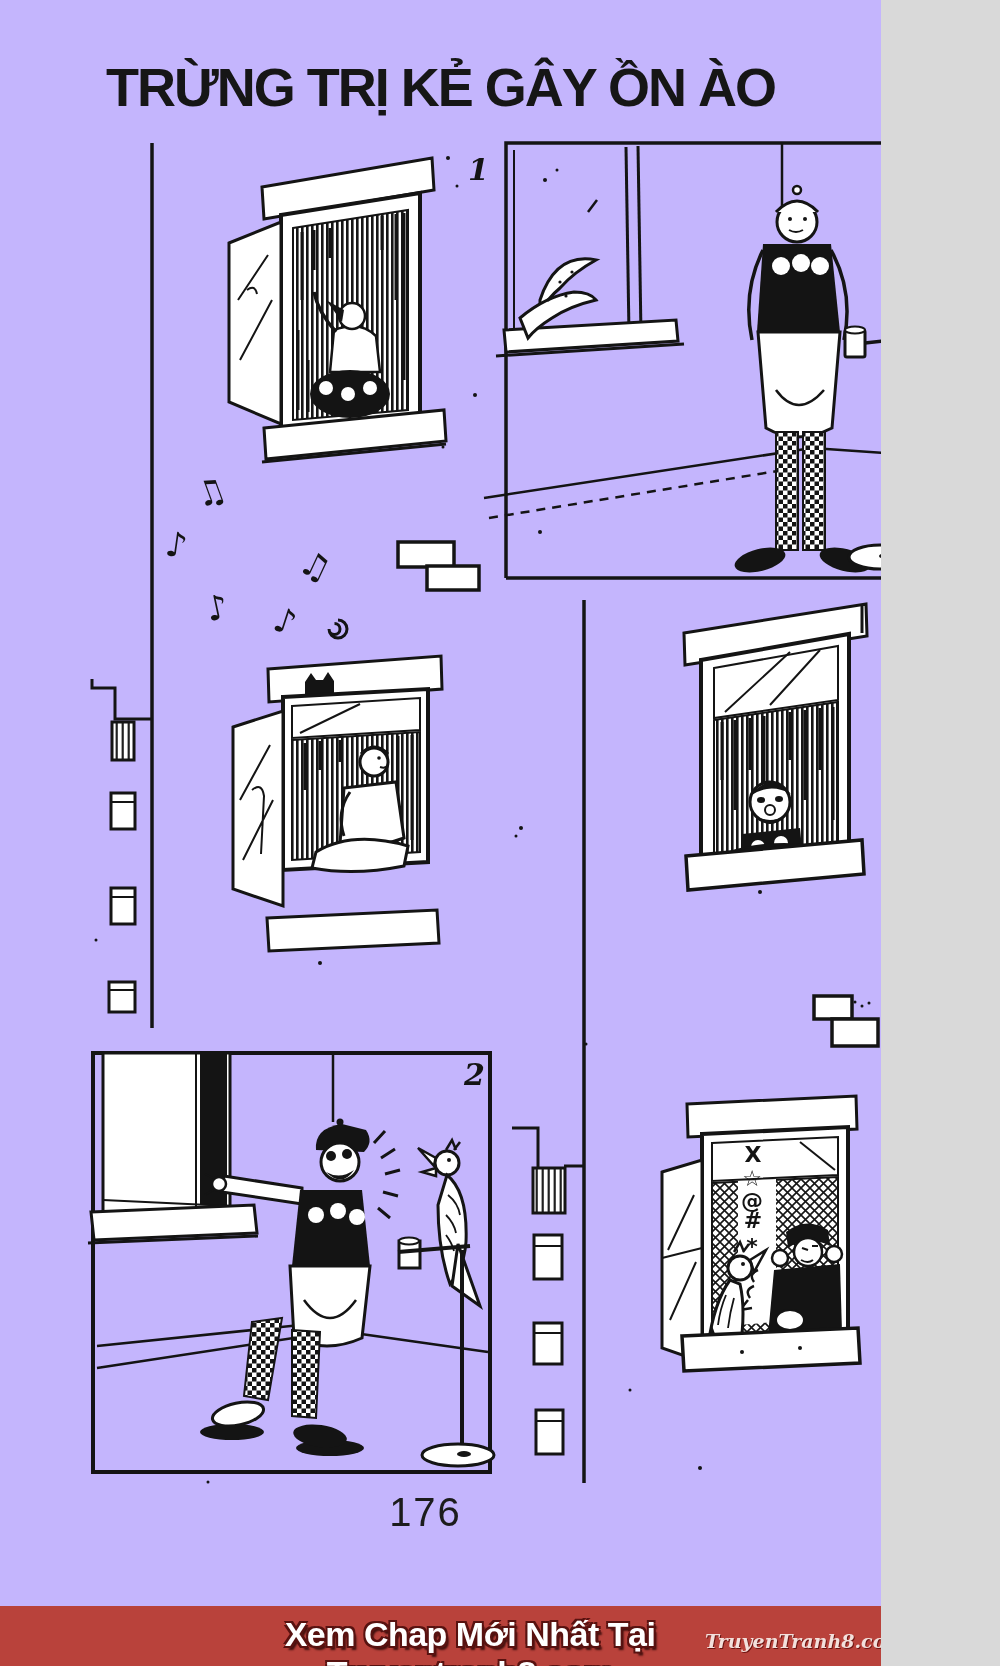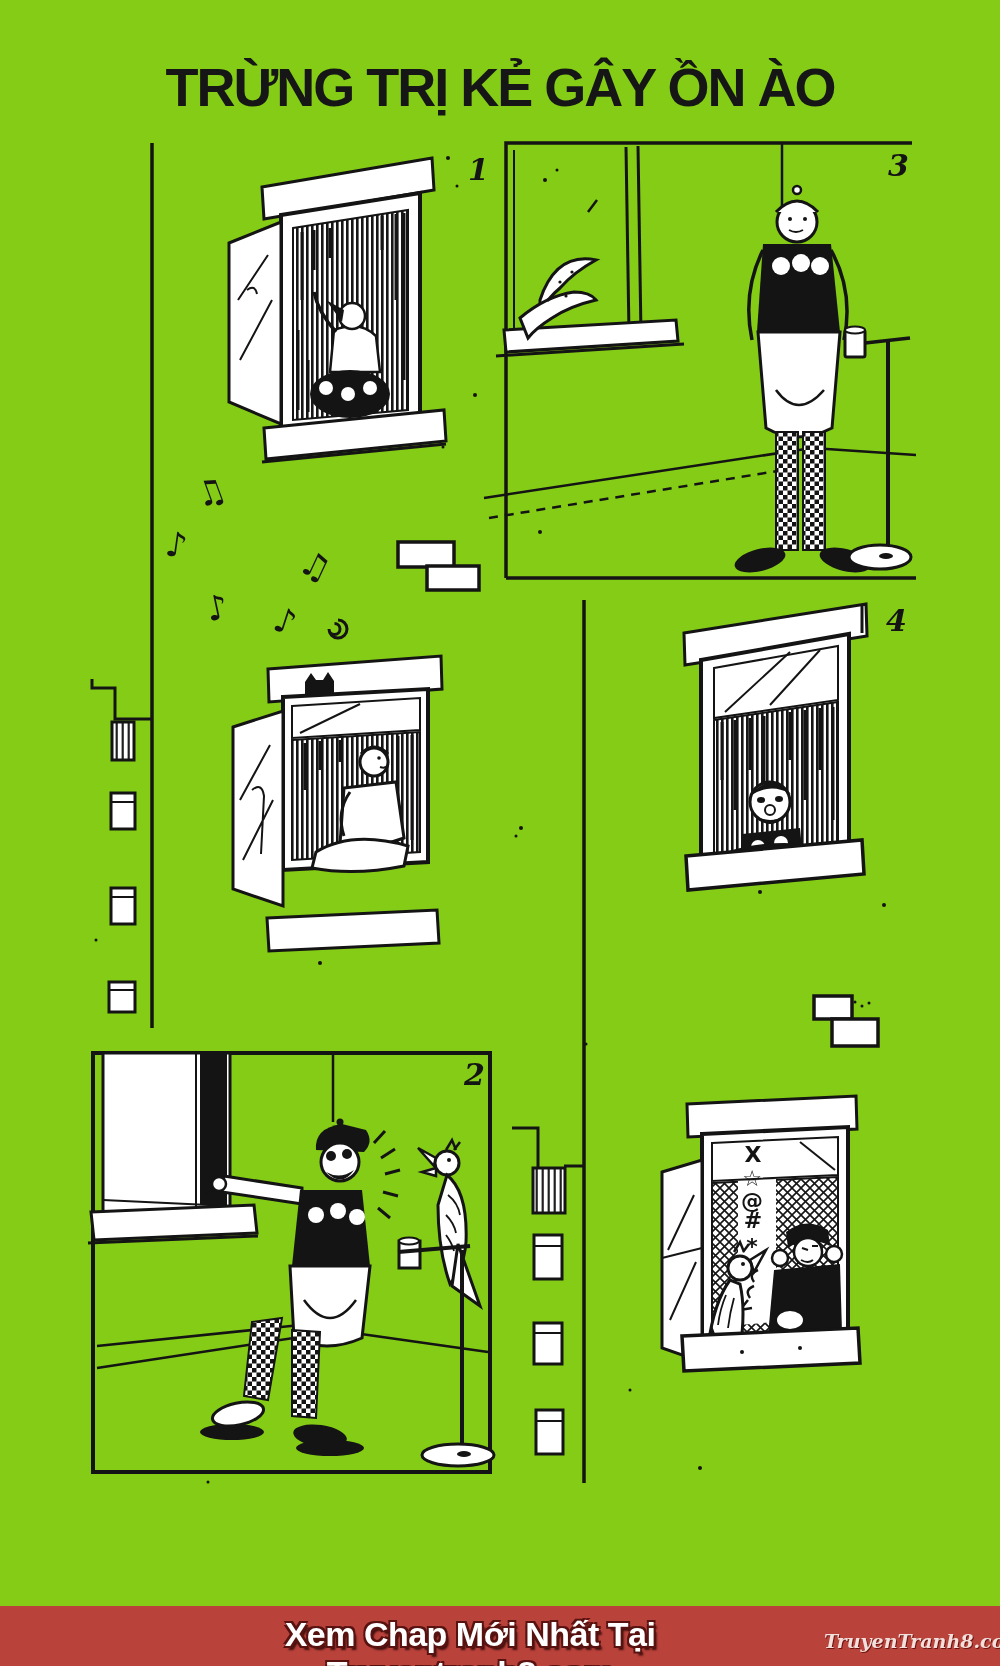--- a/index.html
+++ b/index.html
@@ -1,16 +1,16 @@
 <!DOCTYPE html>
 <html><head>
 <meta charset="utf-8">
 <style>
   html,body{margin:0;padding:0;background:#d9d9d9;}
-  .page{position:relative;width:1000px;height:1666px;background:#84cc16;overflow:hidden;
+  .page{position:relative;width:881px;height:1666px;background:#c4b5fd;overflow:hidden;
         font-family:"Liberation Sans",sans-serif;}
   .title{position:absolute;top:56px;left:0;right:0;text-align:center;
          font-weight:700;font-size:54px;letter-spacing:-2px;color:#161616;
          font-family:"Liberation Sans",sans-serif;}
   .artwork{position:absolute;top:0;left:0;}
   .page-number{position:absolute;top:1490px;left:0;right:30px;text-align:center;
                font-size:40px;letter-spacing:2px;color:#1c1c1c;
                font-family:"Liberation Sans",sans-serif;}
   .footer-bar{position:absolute;left:0;right:0;top:1606px;height:60px;background:#b9423b;}
   .footer-text{position:absolute;left:150px;width:640px;top:9px;text-align:center;
@@ -365,19 +365,20 @@
         <circle cx="586" cy="1044" r="1.5"></circle>
       <circle cx="700" cy="1468" r="2"></circle>
         <circle cx="208" cy="1482" r="1.5"></circle>
         <circle cx="760" cy="892" r="2"></circle>
       <circle cx="630" cy="1390" r="1.5"></circle>
         <circle cx="96" cy="940" r="1.5"></circle>
         <circle cx="884" cy="905" r="2"></circle>
     </g>
   </svg>
 
+  <div class="page-number">176</div>
 
   <div class="footer-bar">
     <div class="footer-text">Xem Chap Mới Nhất Tại Truyentranh8.com</div>
     <div class="watermark">TruyenTranh8.com</div>
   </div>
 
 </div>
 
 </body></html>

